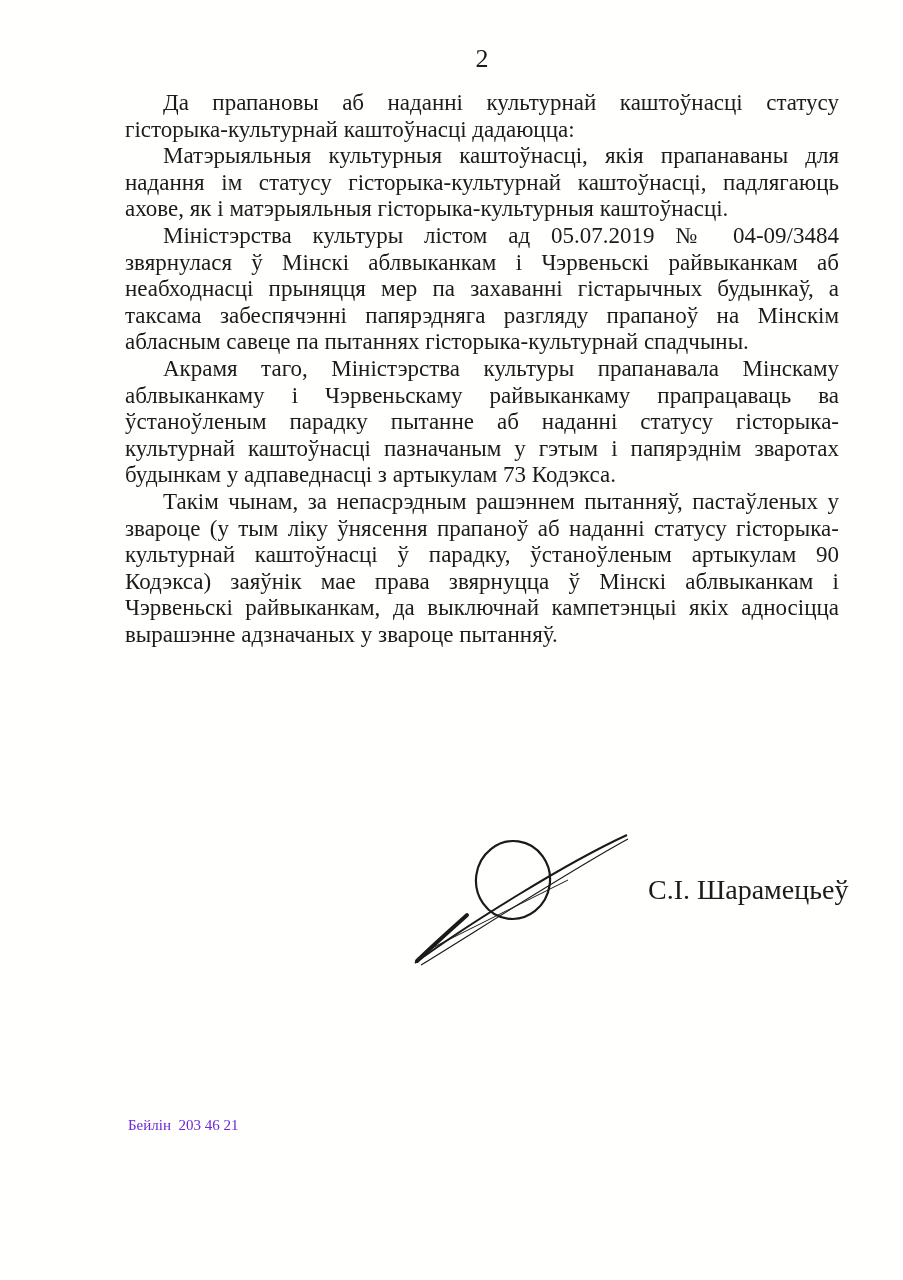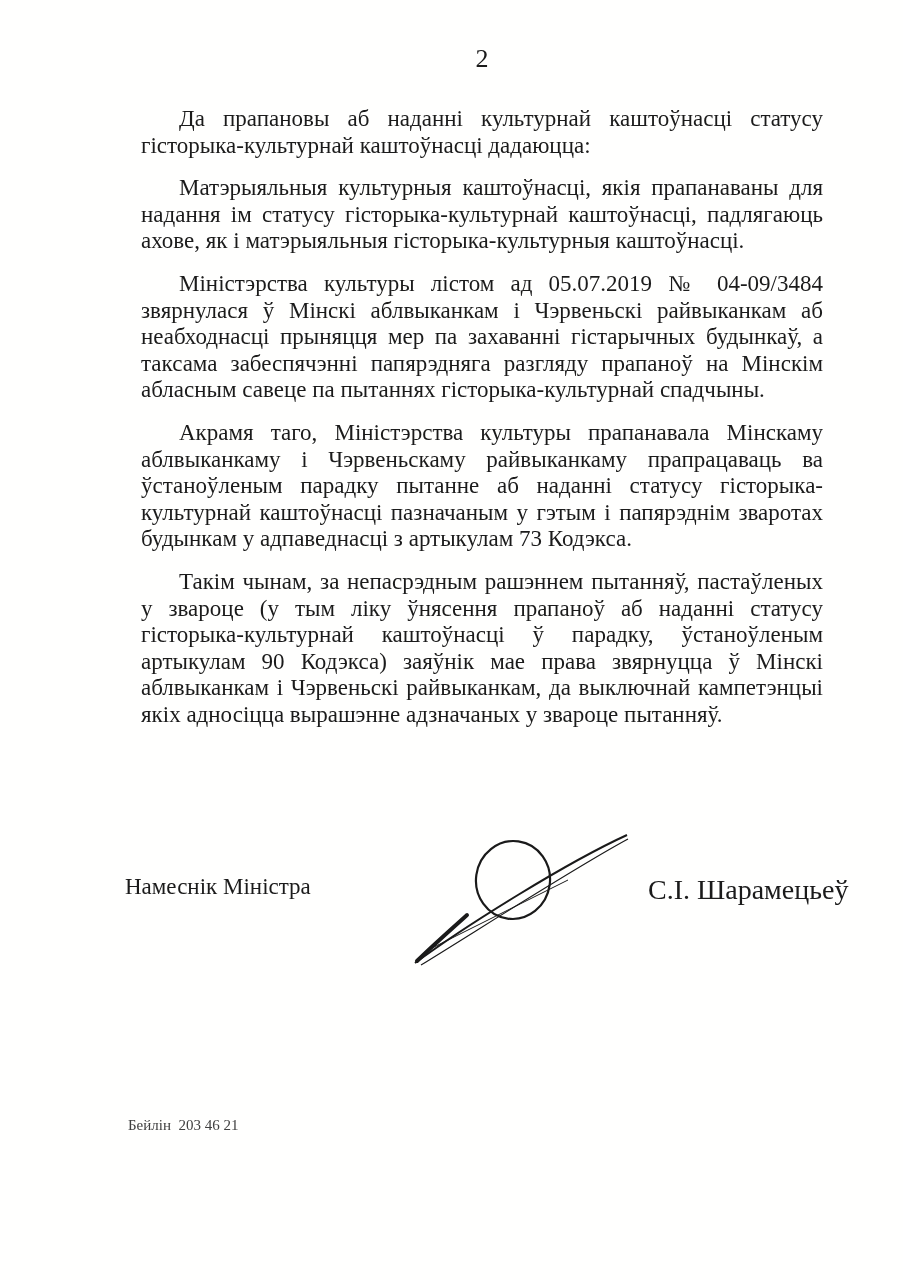--- a/index.html
+++ b/index.html
@@ -28,21 +28,21 @@
   .body-text {
     position: absolute;
     left: 125px;
     top: 90px;
     width: 714px;
     font-size: 23px;
     line-height: 26.6px;
     text-align: justify;
   }
   .body-text p {
-    margin: 16px;
+    margin: 0;
     padding: 0;
     text-indent: 38px;
   }
   .sig-title {
     position: absolute;
     left: 125px;
     top: 874px;
     font-size: 23px;
     white-space: nowrap;
   }
@@ -58,40 +58,39 @@
     left: 398px;
     top: 820px;
     width: 240px;
     height: 150px;
   }
   .footer-ref {
     position: absolute;
     left: 128px;
     top: 1117px;
     font-size: 15px;
-    color: #404040;
+    color: #6d28d9;
     white-space: pre;
   }
 </style>
 </head>
 <body>
 
 <div class="page">
 
   <div class="page-number">2</div>
 
   <div class="body-text">
     <p>Да прапановы аб наданні культурнай каштоўнасці статусу гісторыка-культурнай каштоўнасці дадаюцца:</p>
     <p>Матэрыяльныя культурныя каштоўнасці, якія прапанаваны для надання ім статусу гісторыка-культурнай каштоўнасці, падлягаюць ахове, як і матэрыяльныя гісторыка-культурныя каштоўнасці.</p>
     <p>Міністэрства культуры лістом ад 05.07.2019 № 04-09/3484 звярнулася ў Мінскі аблвыканкам і Чэрвеньскі райвыканкам аб неабходнасці прыняцця мер па захаванні гістарычных будынкаў, а таксама забеспячэнні папярэдняга разгляду прапаноў на Мінскім абласным савеце па пытаннях гісторыка-культурнай спадчыны.</p>
     <p>Акрамя таго, Міністэрства культуры прапанавала Мінскаму аблвыканкаму і Чэрвеньскаму райвыканкаму прапрацаваць ва ўстаноўленым парадку пытанне аб наданні статусу гісторыка-культурнай каштоўнасці пазначаным у гэтым і папярэднім зваротах будынкам у адпаведнасці з артыкулам 73 Кодэкса.</p>
     <p>Такім чынам, за непасрэдным рашэннем пытанняў, пастаўленых у звароце (у тым ліку ўнясення прапаноў аб наданні статусу гісторыка-культурнай каштоўнасці ў парадку, ўстаноўленым артыкулам 90 Кодэкса) заяўнік мае права звярнуцца ў Мінскі аблвыканкам і Чэрвеньскі райвыканкам, да выключнай кампетэнцыі якіх адносіцца вырашэнне адзначаных у звароце пытанняў.</p>
   </div>
 
-  <div class="sig-title">Намеснік Міністра</div>
 
   <svg class="signature-svg" viewBox="0 0 240 150" xmlns="http://www.w3.org/2000/svg">
     <ellipse cx="115" cy="60" rx="37" ry="39" transform="rotate(8 115 60)" fill="none" stroke="#1a1a1a" stroke-width="2.2"></ellipse>
     <path d="M17,143 C70,104 170,42 229,15" fill="none" stroke="#1a1a1a" stroke-width="2"></path>
     <path d="M23,145 C80,110 178,47 230,19" fill="none" stroke="#1a1a1a" stroke-width="1.2"></path>
     <path d="M19,141 C32,128 50,112 69,95" fill="none" stroke="#1a1a1a" stroke-width="4" stroke-linecap="round"></path>
     <path d="M34,128 L170,60" fill="none" stroke="#1a1a1a" stroke-width="1"></path>
   </svg>
 
   <div class="sig-name">С.І. Шарамецьеў</div>

